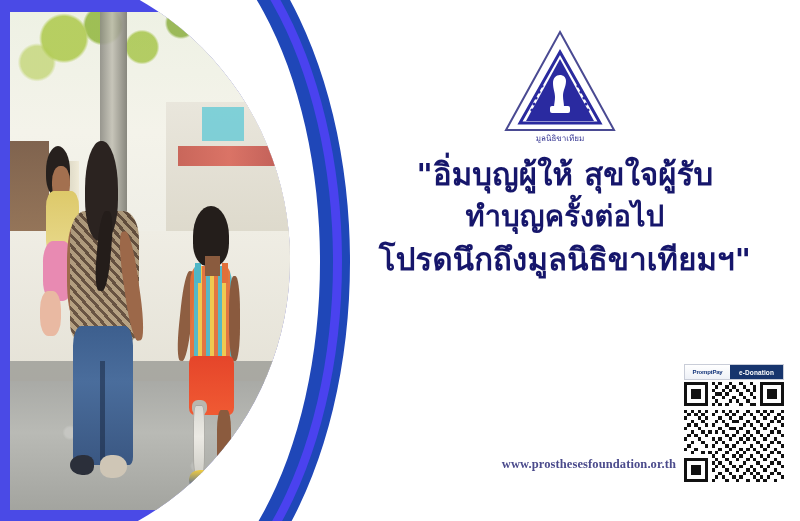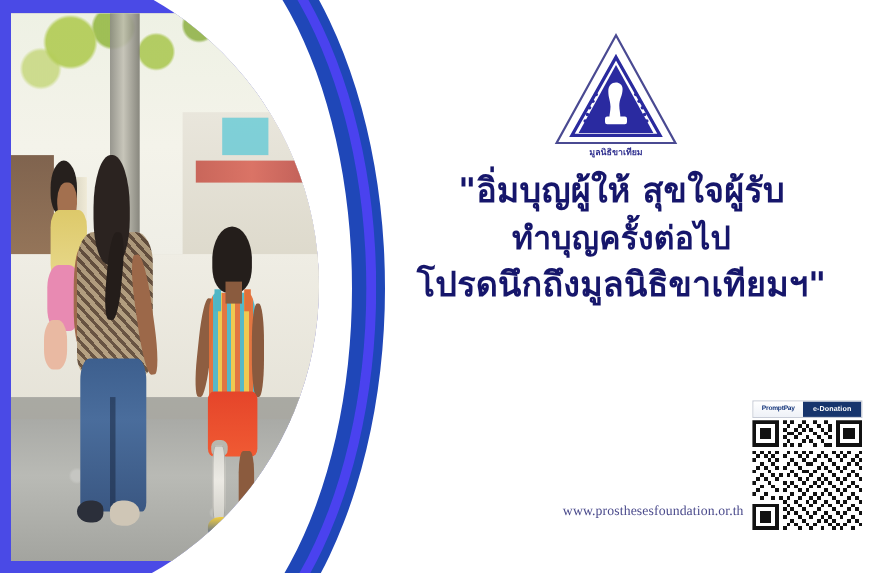--- a/index.html
+++ b/index.html
@@ -160,21 +160,21 @@
     pointer-events:none;
   }
 
   
   .right{
     position:absolute;left:330px;top:0;width:470px;height:521px;
   }
 
   
   .logo{
-    position:absolute;left:170px;top:26px;width:120px;height:124px;font-weight:bold;
+    position:absolute;left:170px;top:26px;width:120px;height:124px;
   }
   .logo svg{display:block;width:120px;height:124px;}
 
   
   .headline{
     position:absolute;left:0;top:152px;width:470px;
     text-align:center;
     color:#16166b;
     font-family:"DejaVu Sans","Liberation Sans",sans-serif;
     font-weight:700;
@@ -211,20 +211,21 @@
     text-align:right;color:#4b4b8c;
   }
   .f-thai{
     font-family:"DejaVu Sans","Liberation Sans",sans-serif;
     font-size:11px;line-height:1.5;display:block;padding-right:10px;
   }
   .f-url{
     font-family:"Liberation Serif","DejaVu Serif",serif;
     font-size:12.5px;line-height:1.5;display:block;padding-right:10px;
     letter-spacing:.1px;
+    font-weight:bold;
   }
 </style>
 </head>
 <body>
 
 <div id="stage">
 
   <div class="photo-wrap">
     <div class="photo-frame"></div>
     <div class="photo">

